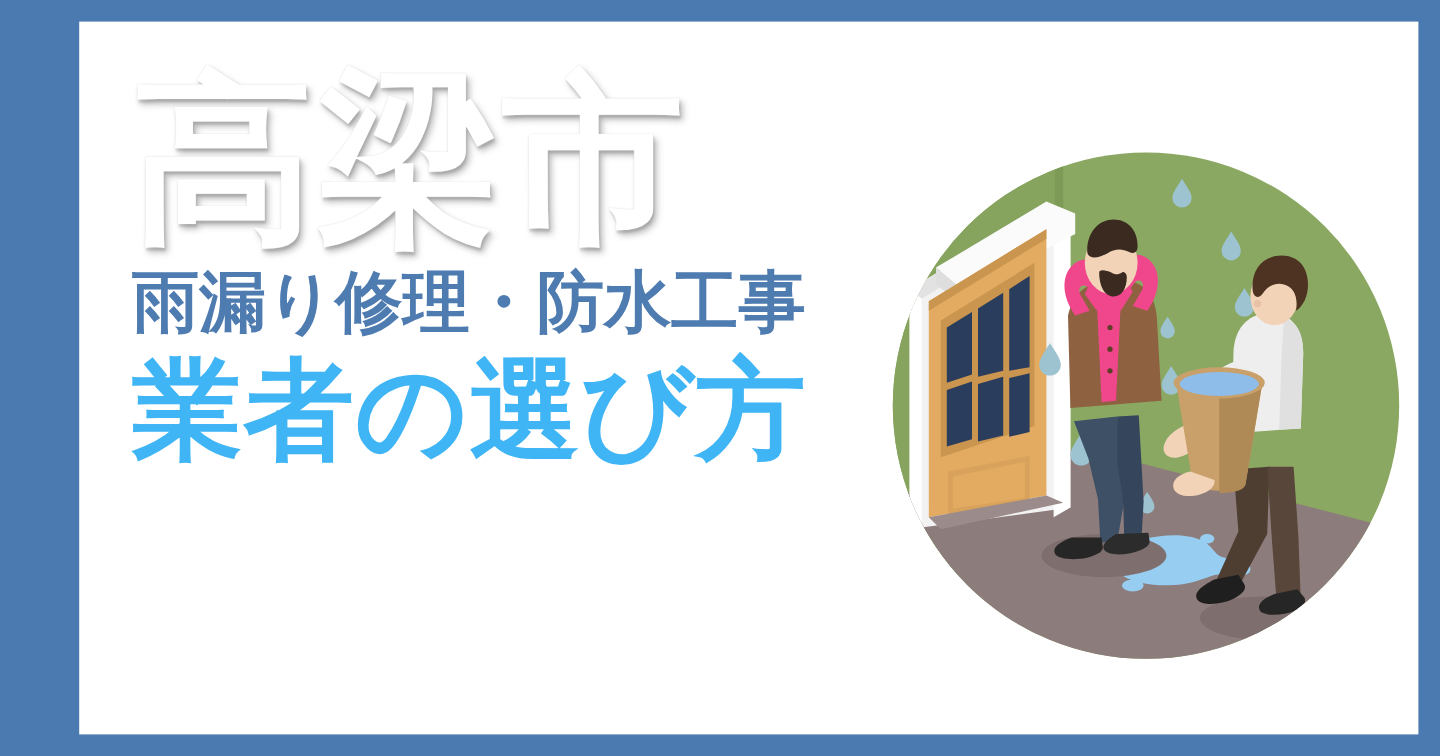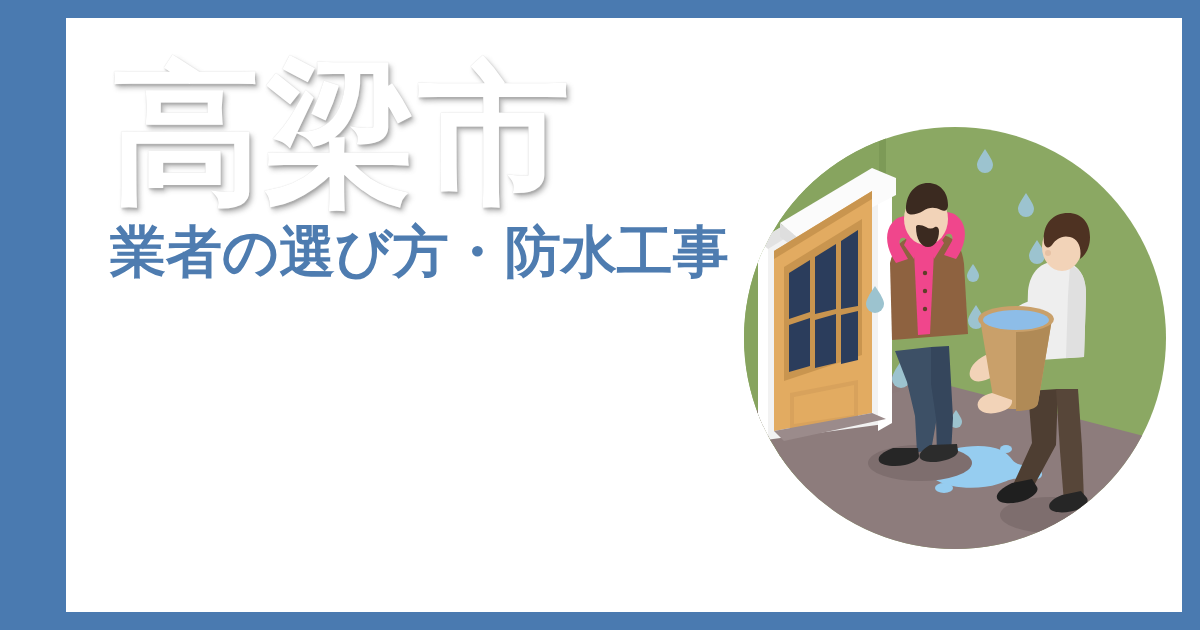--- a/index.html
+++ b/index.html
@@ -45,21 +45,22 @@
   #illus svg{display:block;width:100%;height:100%;}
 </style>
 </head>
 <body>
 
 <div id="banner">
   <div id="inner">
 
     <div id="textblock">
       <div class="t-main">高梁市</div>
-      <div class="t-sub">業者の選び方・防水工事</div>
+      <div class="t-sub">雨漏り修理・防水工事</div>
+      <div class="t-accent">業者の選び方</div>
     </div>
 
     <div id="illus">
       <svg viewBox="0 0 430 430" xmlns="http://www.w3.org/2000/svg">
         <defs>
           <clipPath id="circleClip">
             <circle cx="215" cy="215" r="211"></circle>
           </clipPath>
         </defs>
 

